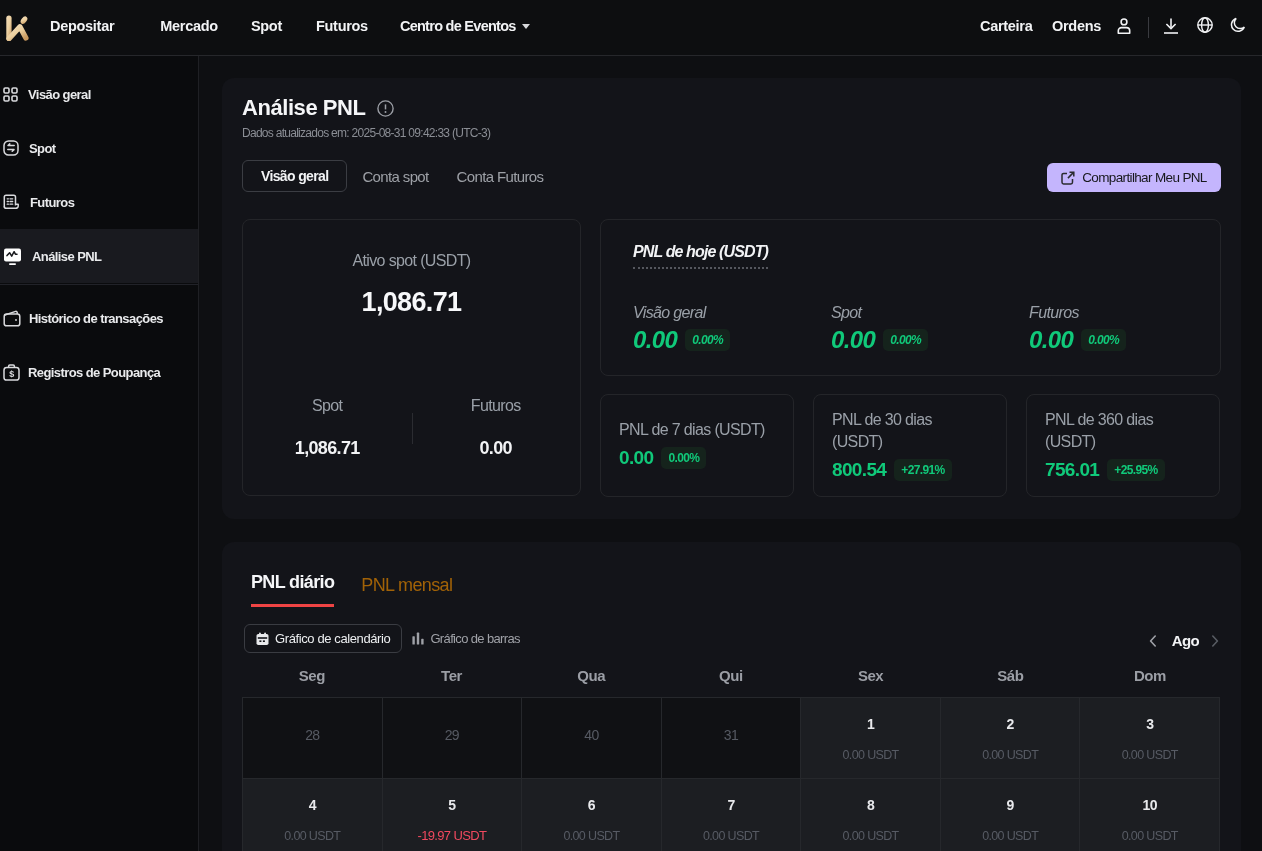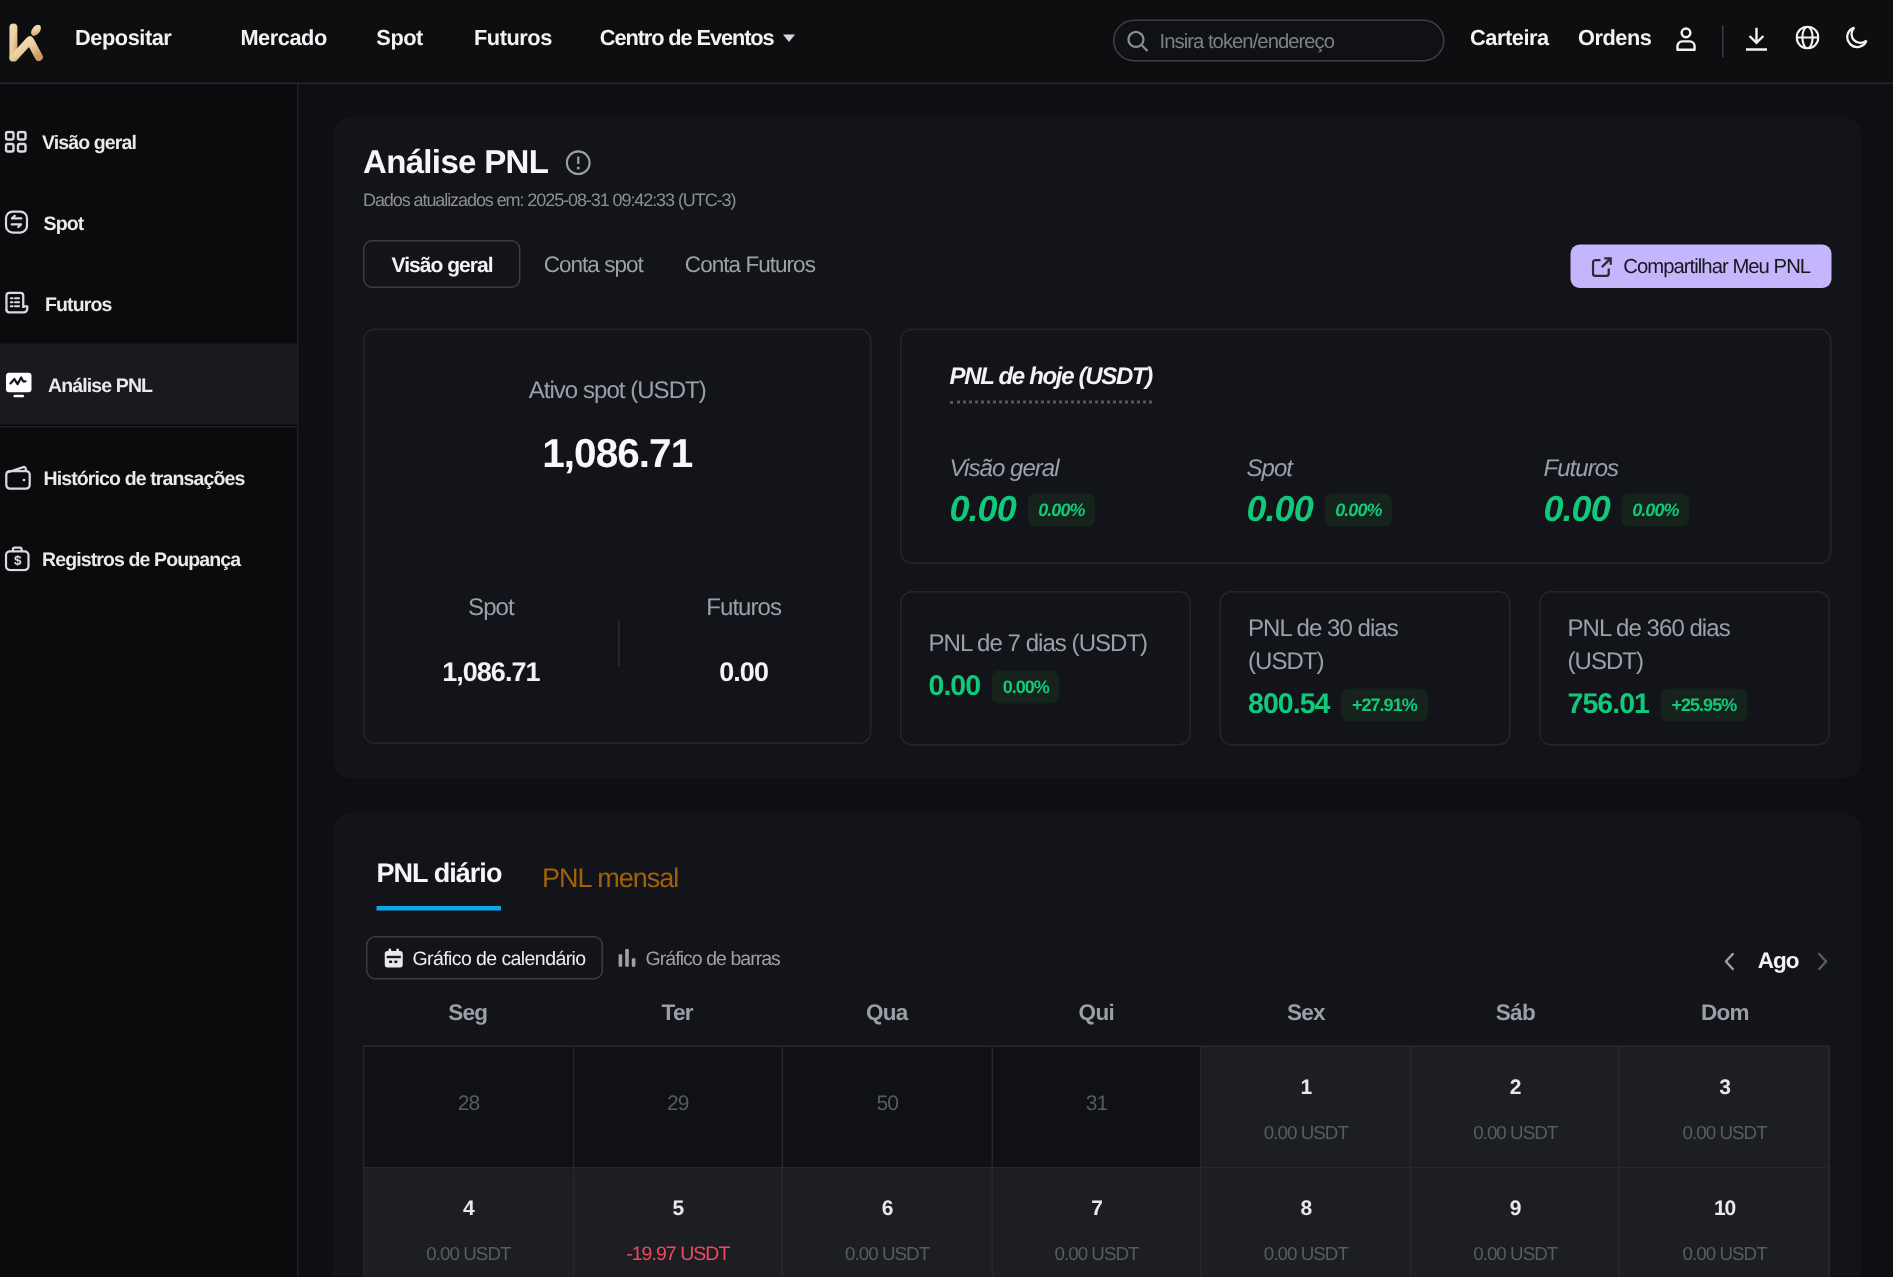--- a/index.html
+++ b/index.html
@@ -58,21 +58,21 @@
 .valrow { display:flex; align-items:center; margin-top:4px; }
 .gval { color:#10c97a; font-size:24px; font-weight:700; }
 .badge { margin-left:8px; background:#15231c; color:#10c97a; font-size:12px; font-weight:700; padding:4px 7px; border-radius:5px; }
 .smallcards { display:flex; margin-top:18px; }
 .cardS { width:194px; height:103px; border:1px solid #242529; border-radius:8px; padding:14px 18px; margin-right:19px; }
 .cardS:last-child { margin-right:0; }
 .cardS .slbl { color:#9aa0a8; font-size:16px; line-height:22px; }
 .cardS .valrow { margin-top:6px; } .cardS .gval { font-size:19px; }
 
 .ptabs { display:flex; align-items:flex-end; padding-top:30px; margin-left:9px; }
-.ptab1 { color:#f5f6f8; font-size:18px; font-weight:700; padding-bottom:11px; border-bottom:3px solid #0ea5e9; }
+.ptab1 { color:#f5f6f8; font-size:18px; font-weight:700; padding-bottom:11px; border-bottom:3px solid #ef4444; }
 .ptab2 { color:#a16207; font-size:18px; font-weight:400; margin-left:27px; padding-bottom:11px; }
 .toolbar { display:flex; align-items:center; margin-top:17px; position:relative; }
 .calbtn { border:1px solid #3a3c42; border-radius:6px; height:29px; display:flex; align-items:center; padding:0 11px; color:#eceef0; font-size:13px; letter-spacing:-0.03em; margin-left:2px; }
 .calbtn svg { margin-right:6px; }
 .barbtn { display:flex; align-items:center; margin-left:10px; color:#9fa1a7; font-size:13px; }
 .barbtn svg { margin-right:6px; }
 .monthnav { position:absolute; right:2px; top:2px; height:29px; display:flex; align-items:center; }
 .mon { color:#f2f3f5; font-size:15px; font-weight:700; margin:0 12px 0 15px; }
 
 .dayhead { display:flex; margin-top:14px; }
@@ -103,27 +103,20 @@
       <path d="M3 23.8 L13.9 11.8 L19.9 23" fill="none" stroke="url(#lg)" stroke-width="5.3" stroke-linecap="round" stroke-linejoin="round"></path>
       <ellipse cx="18" cy="5.2" rx="2.6" ry="4.2" fill="url(#lg)" transform="rotate(38 18 5.2)"></ellipse>
     </svg>
   </div>
   <div class="navlinks">
     <span class="navlink" style="margin-left:21px;">Depositar</span>
     <span class="navlink" style="margin-left:46px;">Mercado</span>
     <span class="navlink" style="margin-left:33px;">Spot</span>
     <span class="navlink" style="margin-left:34px;">Futuros</span>
     <span class="navlink" style="margin-left:32px; letter-spacing:-0.05em;">Centro de Eventos<span class="caret"></span></span>
-  </div>
-  <div class="search">
-    <svg width="15" height="15" viewBox="0 0 15 15" fill="none" stroke="#8a8d93" stroke-width="1.5">
-        <circle cx="6.3" cy="6.3" r="5"></circle>
-        <path d="M10.2 10.2 L14 14"></path>
-      </svg>
-    <span>Insira token/endereço</span>
   </div>
   <span class="navlink wallet" style="margin-left:0;">Carteira</span>
   <span class="navlink orders" style="margin-left:0;">Ordens</span>
   <svg class="nicon" style="left:1117px;top:18px" width="14" height="16" viewBox="0 0 14 16" fill="none" stroke="#f2f3f5" stroke-width="1.6">
       <circle cx="7" cy="3.9" r="2.9"></circle>
       <path d="M1.3 15.2 v-2.4 a3.2 3.2 0 0 1 3.2 -3.2 h5 a3.2 3.2 0 0 1 3.2 3.2 v2.4 z" stroke-linejoin="round"></path>
     </svg>
   <span class="navsep"></span>
   <svg class="nicon" style="left:1163px;top:18px" width="16" height="16" viewBox="0 0 16 16" fill="none" stroke="#f2f3f5" stroke-width="1.6">
       <path d="M8 0.5 v9"></path>
@@ -335,21 +328,21 @@
     </div>
     <div class="grid">
       <div class="grow">
         <div class="cell out">
               <div class="dnum">28</div>
             </div>
         <div class="cell out">
               <div class="dnum">29</div>
             </div>
         <div class="cell out">
-              <div class="dnum">50</div>
+              <div class="dnum">40</div>
             </div>
         <div class="cell out">
               <div class="dnum">31</div>
             </div>
         <div class="cell">
               <div class="dnum">1</div>
               <div class="dval">0.00 USDT</div>
             </div>
         <div class="cell">
               <div class="dnum">2</div>

